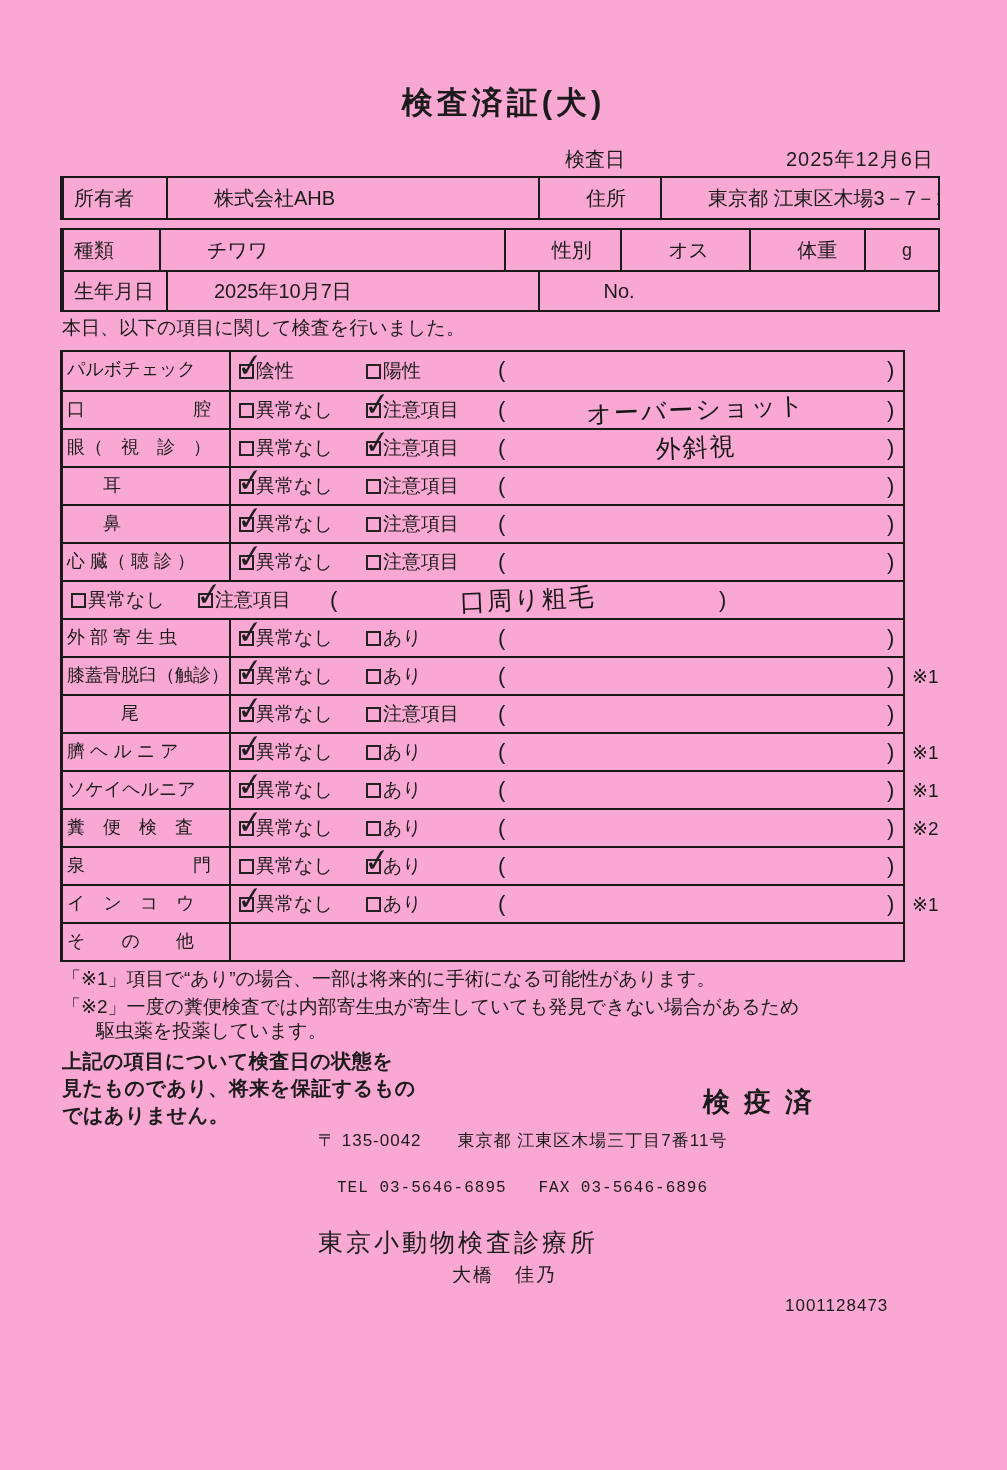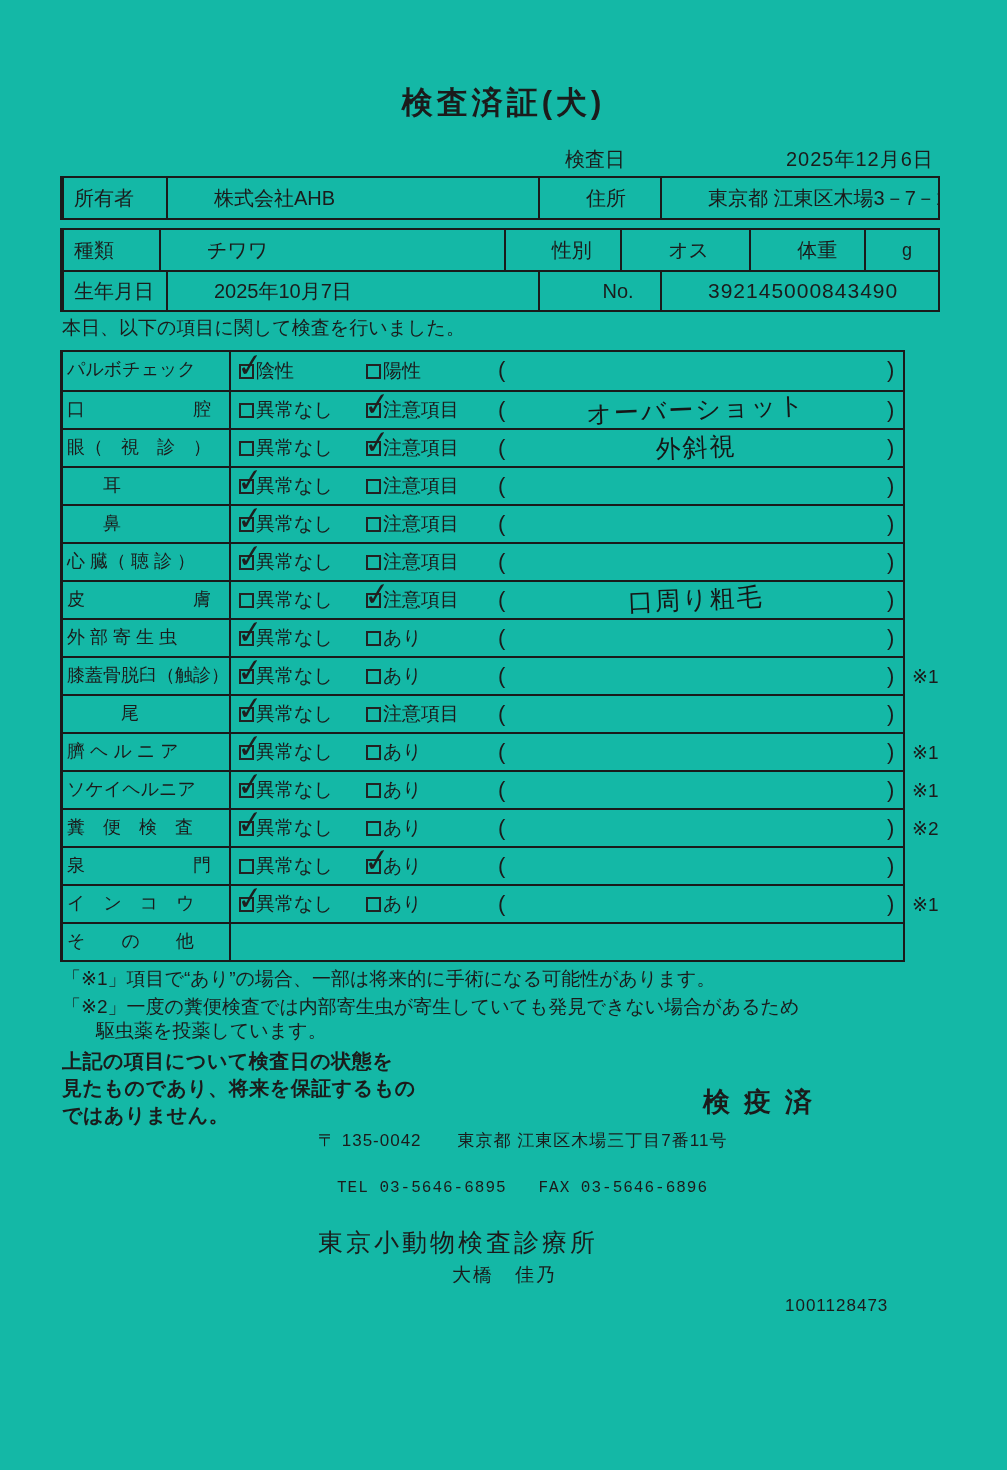--- a/index.html
+++ b/index.html
@@ -1,19 +1,19 @@
 <!DOCTYPE html>
 <html lang="ja"><head>
 <meta charset="utf-8">
 <style>
   * { margin:0; padding:0; box-sizing:border-box; }
   html,body { background:#fbfbfa; }
   .page {
     position:relative; width:1007px; height:1470px;
-    background:#14b8a6; color:#1b1b1b; overflow:hidden;
+    background:#f9a8d4; color:#1b1b1b; overflow:hidden;
     font-family:"Liberation Sans","DejaVu Sans",sans-serif;
   }
   .abs { position:absolute; }
 
   .title { top:82px; left:0; width:100%; text-align:center;
     font-size:31px; font-weight:700; letter-spacing:4px; }
 
   .insp-date-label { top:146px; left:565px; font-size:20px;font-family:Liberation Mono, monospace; }
   .insp-date-value { top:146px; left:786px; font-size:20px; letter-spacing:1px; }
 
@@ -107,21 +107,20 @@
       <div class="tcell w-weight">体重</div>
       <div class="tcell grow weight-val">
         <span>925</span>
         <span class="unit">g</span>
       </div>
     </div>
     <div class="trow">
       <div class="tcell w-label">生年月日</div>
       <div class="tcell w-big">2025年10月7日</div>
       <div class="tcell w-small centered">No.</div>
-      <div class="tcell grow no-value">392145000843490</div>
     </div>
   </div>
 
   <div class="abs intro">本日、以下の項目に関して検査を行いました。</div>
 
   <div class="exam-table">
       <div class="exam-row">
       <div class="exam-label"><span class="lbl">パルボチェック</span></div>
       <div class="exam-body">
         <span class="opt opt1">
@@ -217,21 +216,20 @@
           <span class="cb"></span>
           <span class="opt-text">注意項目</span>
         </span>
         <span class="paren paren-open">(</span>
         <span class="note hand"></span>
         <span class="paren paren-close">)</span>
       </div>
       <div class="remark"></div>
     </div>
       <div class="exam-row">
-      <div class="exam-label"><span class="lbl">皮　　　　　　膚</span></div>
       <div class="exam-body">
         <span class="opt opt1">
           <span class="cb"></span>
           <span class="opt-text">異常なし</span>
         </span>
         <span class="opt opt2">
           <span class="cb checked"></span>
           <span class="opt-text">注意項目</span>
         </span>
         <span class="paren paren-open">(</span>

